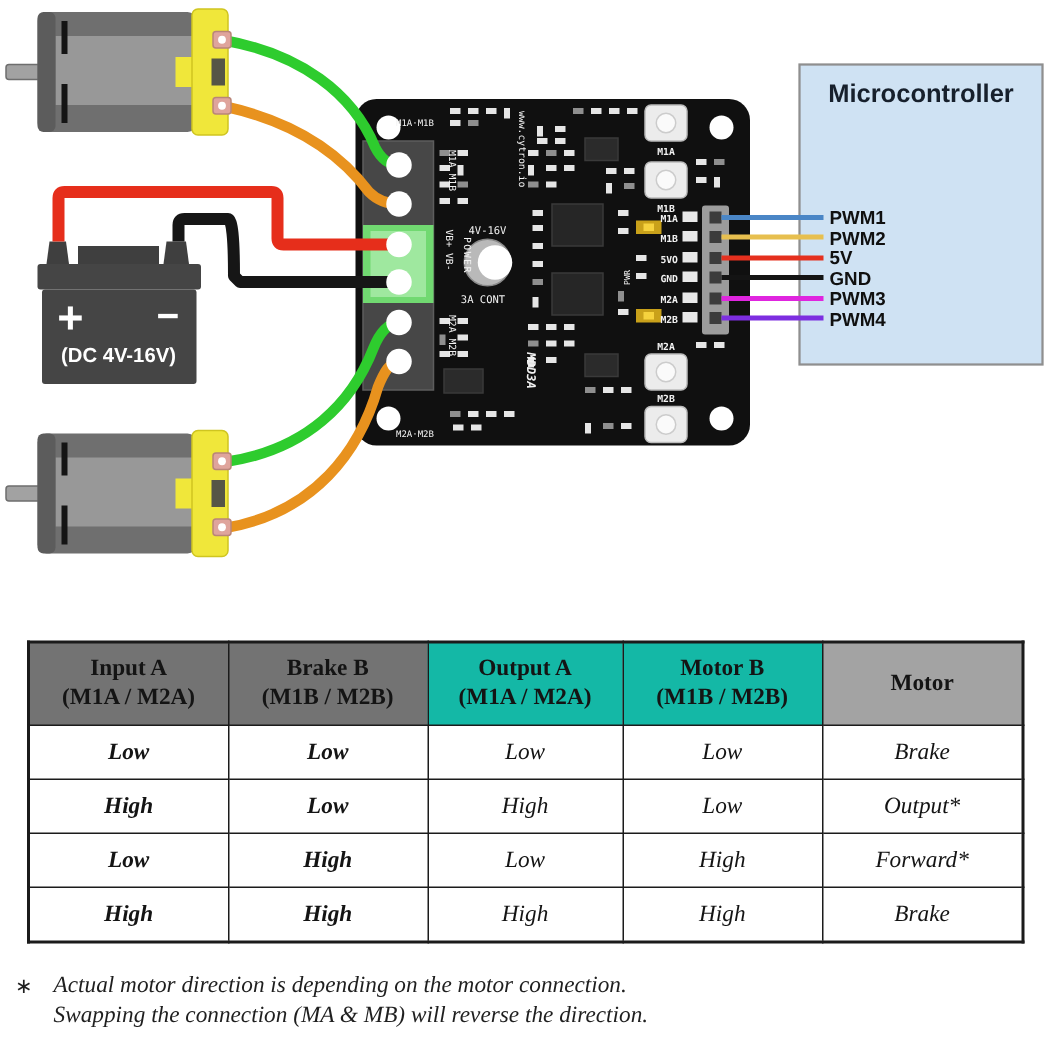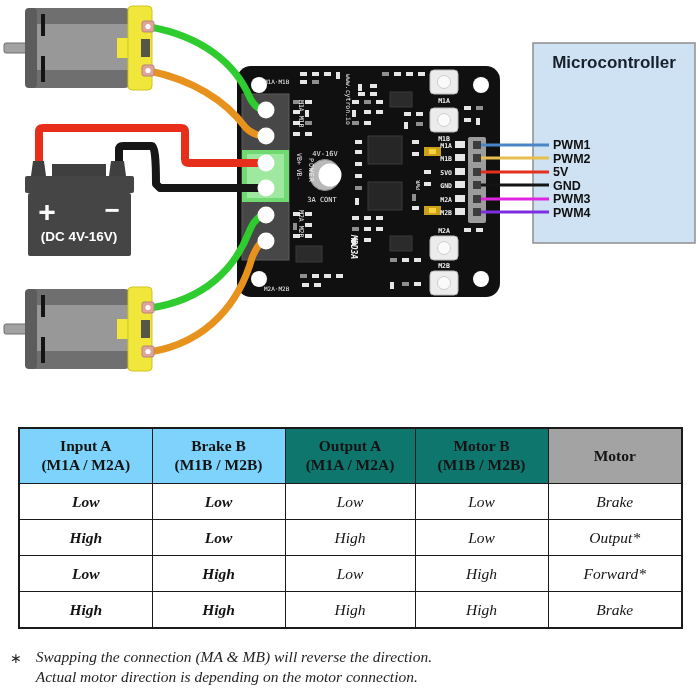--- a/index.html
+++ b/index.html
@@ -7,22 +7,22 @@
          font-family:"Liberation Sans",sans-serif;}
   #diagram{position:absolute;left:0;top:0;}
   
   #truth-table{position:absolute;left:18px;top:427px;width:663px;border-collapse:collapse;
                table-layout:fixed;font-family:"Liberation Serif",serif;color:#141414;
                border:2px solid #1b1b1b;}
   #truth-table th,#truth-table td{border:1.6px solid #1b1b1b;text-align:center;vertical-align:middle;
                padding:0;}
   #truth-table th{height:54px;font-size:15.5px;font-weight:bold;line-height:1.22;}
   #truth-table td{height:35px;font-size:15.5px;font-style:italic;}
-  .c-input{background:#7dd3fc;}
-  .c-output{background:#0f766e;}
+  .c-input{background:#737373;}
+  .c-output{background:#14b8a6;}
   .c-motor{background:#a3a3a3;}
   td.in-col{font-weight:bold;}
   .hdr-line{display:block;}
   
   #footnote{position:absolute;left:10px;top:647px;display:flex;gap:14px;
             font-family:"Liberation Serif",serif;font-style:italic;font-size:15.5px;
             color:#1f1f1f;line-height:20px;}
   #footnote .marker{font-style:normal;font-size:14px;padding-top:2px;}
   
   text{user-select:none;}
@@ -353,18 +353,18 @@
       <td>High</td>
       <td>High</td>
       <td>Brake</td>
     </tr>
   </tbody>
 </table>
 
 <div id="footnote">
   <span class="marker">∗</span>
   <div>
+    <div>Actual motor direction is depending on the motor connection.</div>
     <div>Swapping the connection (MA &amp; MB) will reverse the direction.</div>
-    <div>Actual motor direction is depending on the motor connection.</div>
   </div>
 </div>
 
 </div>
 
 </body></html>

